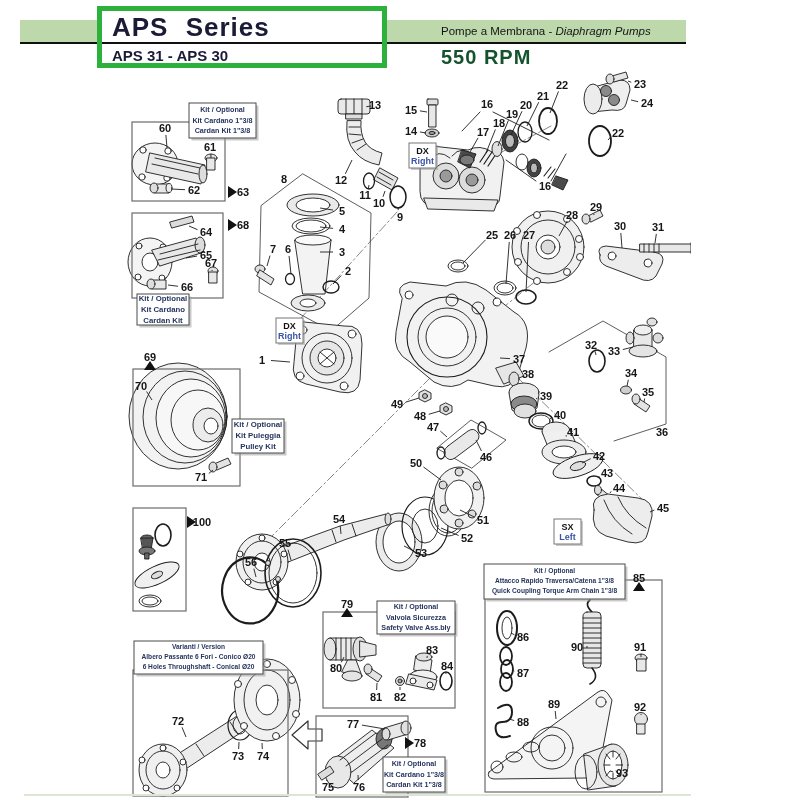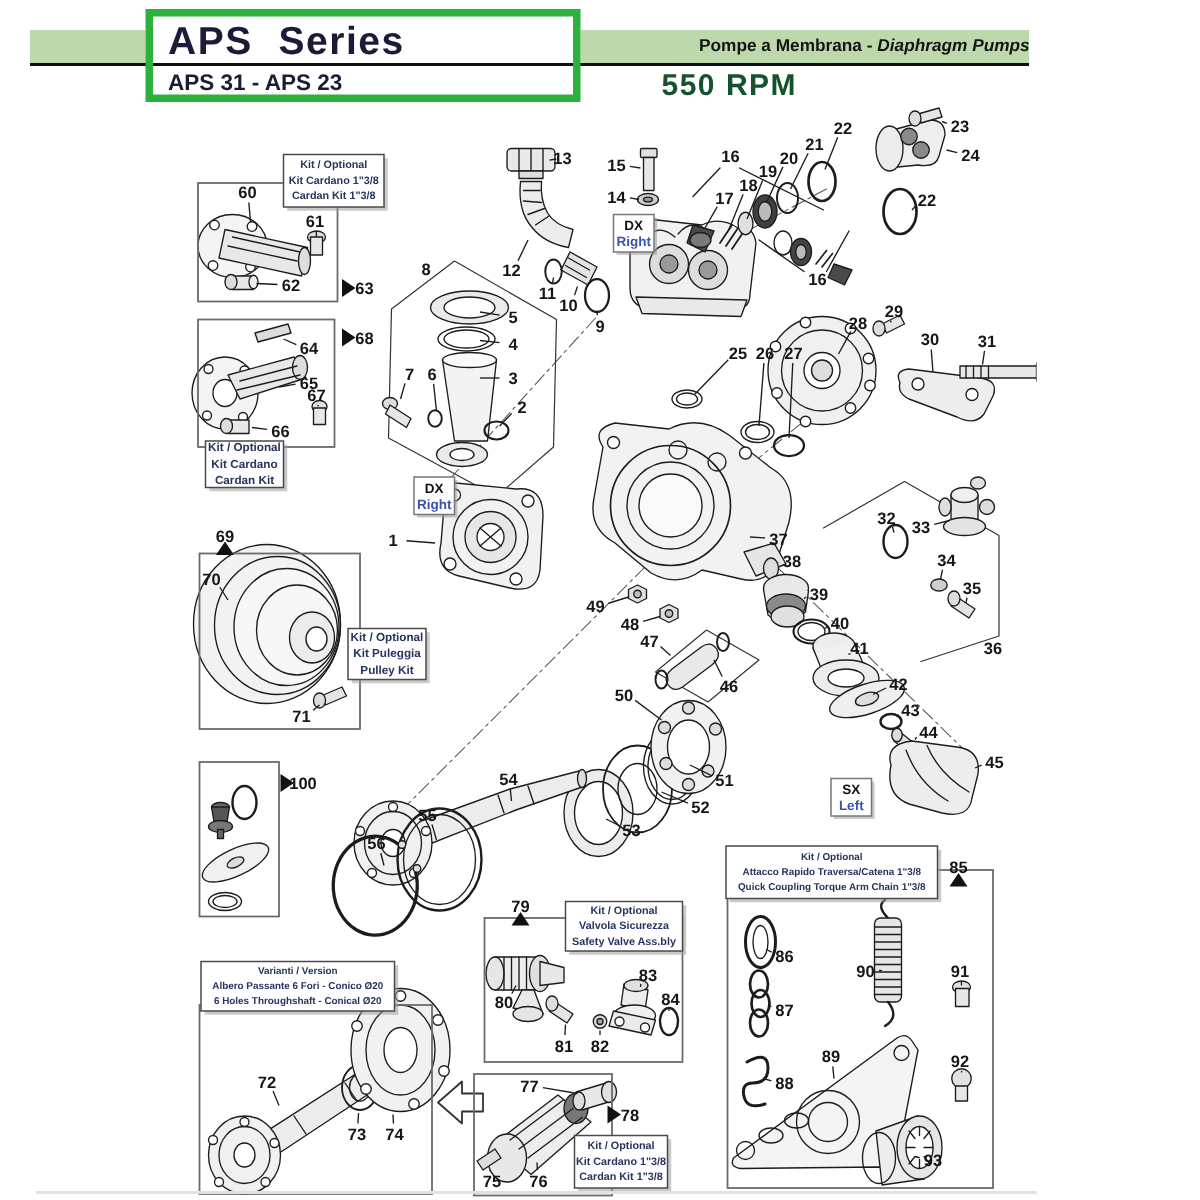--- a/index.html
+++ b/index.html
@@ -4,41 +4,41 @@
 <style>
   html,body{margin:0;padding:0;background:#fff;}
   .page{position:relative;width:691px;height:800px;background:#ffffff;overflow:hidden;
         font-family:"Liberation Sans","DejaVu Sans",sans-serif;}
   .band{position:absolute;left:20px;top:20px;width:666px;height:23px;z-index:1;}
   .rule{position:absolute;left:20px;top:42px;width:666px;height:2px;background:#101010;z-index:3;}
   .series-box-bg{position:absolute;left:97px;top:6px;width:290px;height:62px;background:#fff;z-index:2;}
   .series-box-border{position:absolute;left:97px;top:6px;width:290px;height:62px;border:5px solid #2cb23c;z-index:4;box-sizing:border-box;}
   .series-title{position:absolute;left:112px;top:12px;font-size:26px;font-weight:bold;color:#1b1b38;letter-spacing:1px;word-spacing:9px;z-index:5;}
   .series-sub{position:absolute;left:112px;top:47px;font-size:15px;font-weight:bold;color:#1b1b38;z-index:5;}
-  .prodline{position:absolute;left:466px;top:25px;font-size:11.5px;font-weight:bold;color:#141414;z-index:5;}
+  .prodline{position:absolute;left:441px;top:25px;font-size:11.5px;font-weight:normal;color:#141414;z-index:5;}
   .prodline .en{font-style:italic;}
   .rpm{position:absolute;left:441px;top:46px;font-size:20px;font-weight:bold;color:#14532d;letter-spacing:1px;z-index:5;}
   .footline{position:absolute;left:24px;top:794px;width:752px;height:2px;background:#dce6d4;z-index:1;}
   svg#art{position:absolute;left:0;top:0;z-index:0;}
   .callout{font-family:"Liberation Sans","DejaVu Sans",sans-serif;font-size:11px;font-weight:bold;fill:#161616;text-anchor:middle;}
   .kittext{font-family:"Liberation Sans","DejaVu Sans",sans-serif;font-weight:bold;fill:#26355f;text-anchor:middle;}
   .sidetop{font-family:"Liberation Sans","DejaVu Sans",sans-serif;font-size:9px;font-weight:bold;fill:#111;text-anchor:middle;}
   .sidebot{font-family:"Liberation Sans","DejaVu Sans",sans-serif;font-size:9px;font-weight:bold;fill:#3a55a8;text-anchor:middle;}
 </style>
 </head>
 <body>
 
 <div class="page">
 
   <div class="band" style="background: rgb(189, 217, 172);"></div>
   <div class="rule"></div>
   <div class="series-box-bg"></div>
   <div class="series-box-border" style="border-color: rgb(44, 178, 60);"></div>
   <div class="series-title">APS Series</div>
-  <div class="series-sub">APS 31 - APS 23</div>
+  <div class="series-sub">APS 31 - APS 30</div>
   <div class="prodline"><span>Pompe a Membrana - </span><span class="en">Diaphragm Pumps</span></div>
   <div class="rpm">550 RPM</div>
   <div class="footline"></div>
 
   <svg id="art" width="800" height="800" viewBox="0 0 800 800">
     <g id="art-static" stroke="#1c1c1c" stroke-width="0.9" fill="#efefef" stroke-linejoin="round" stroke-linecap="round">
 
       <g fill="none" stroke="#555" stroke-width="0.7" stroke-dasharray="9 3 2 3">
         <path d="M397 212 L292 328"></path>
         <path d="M551 126 L468 170"></path>

